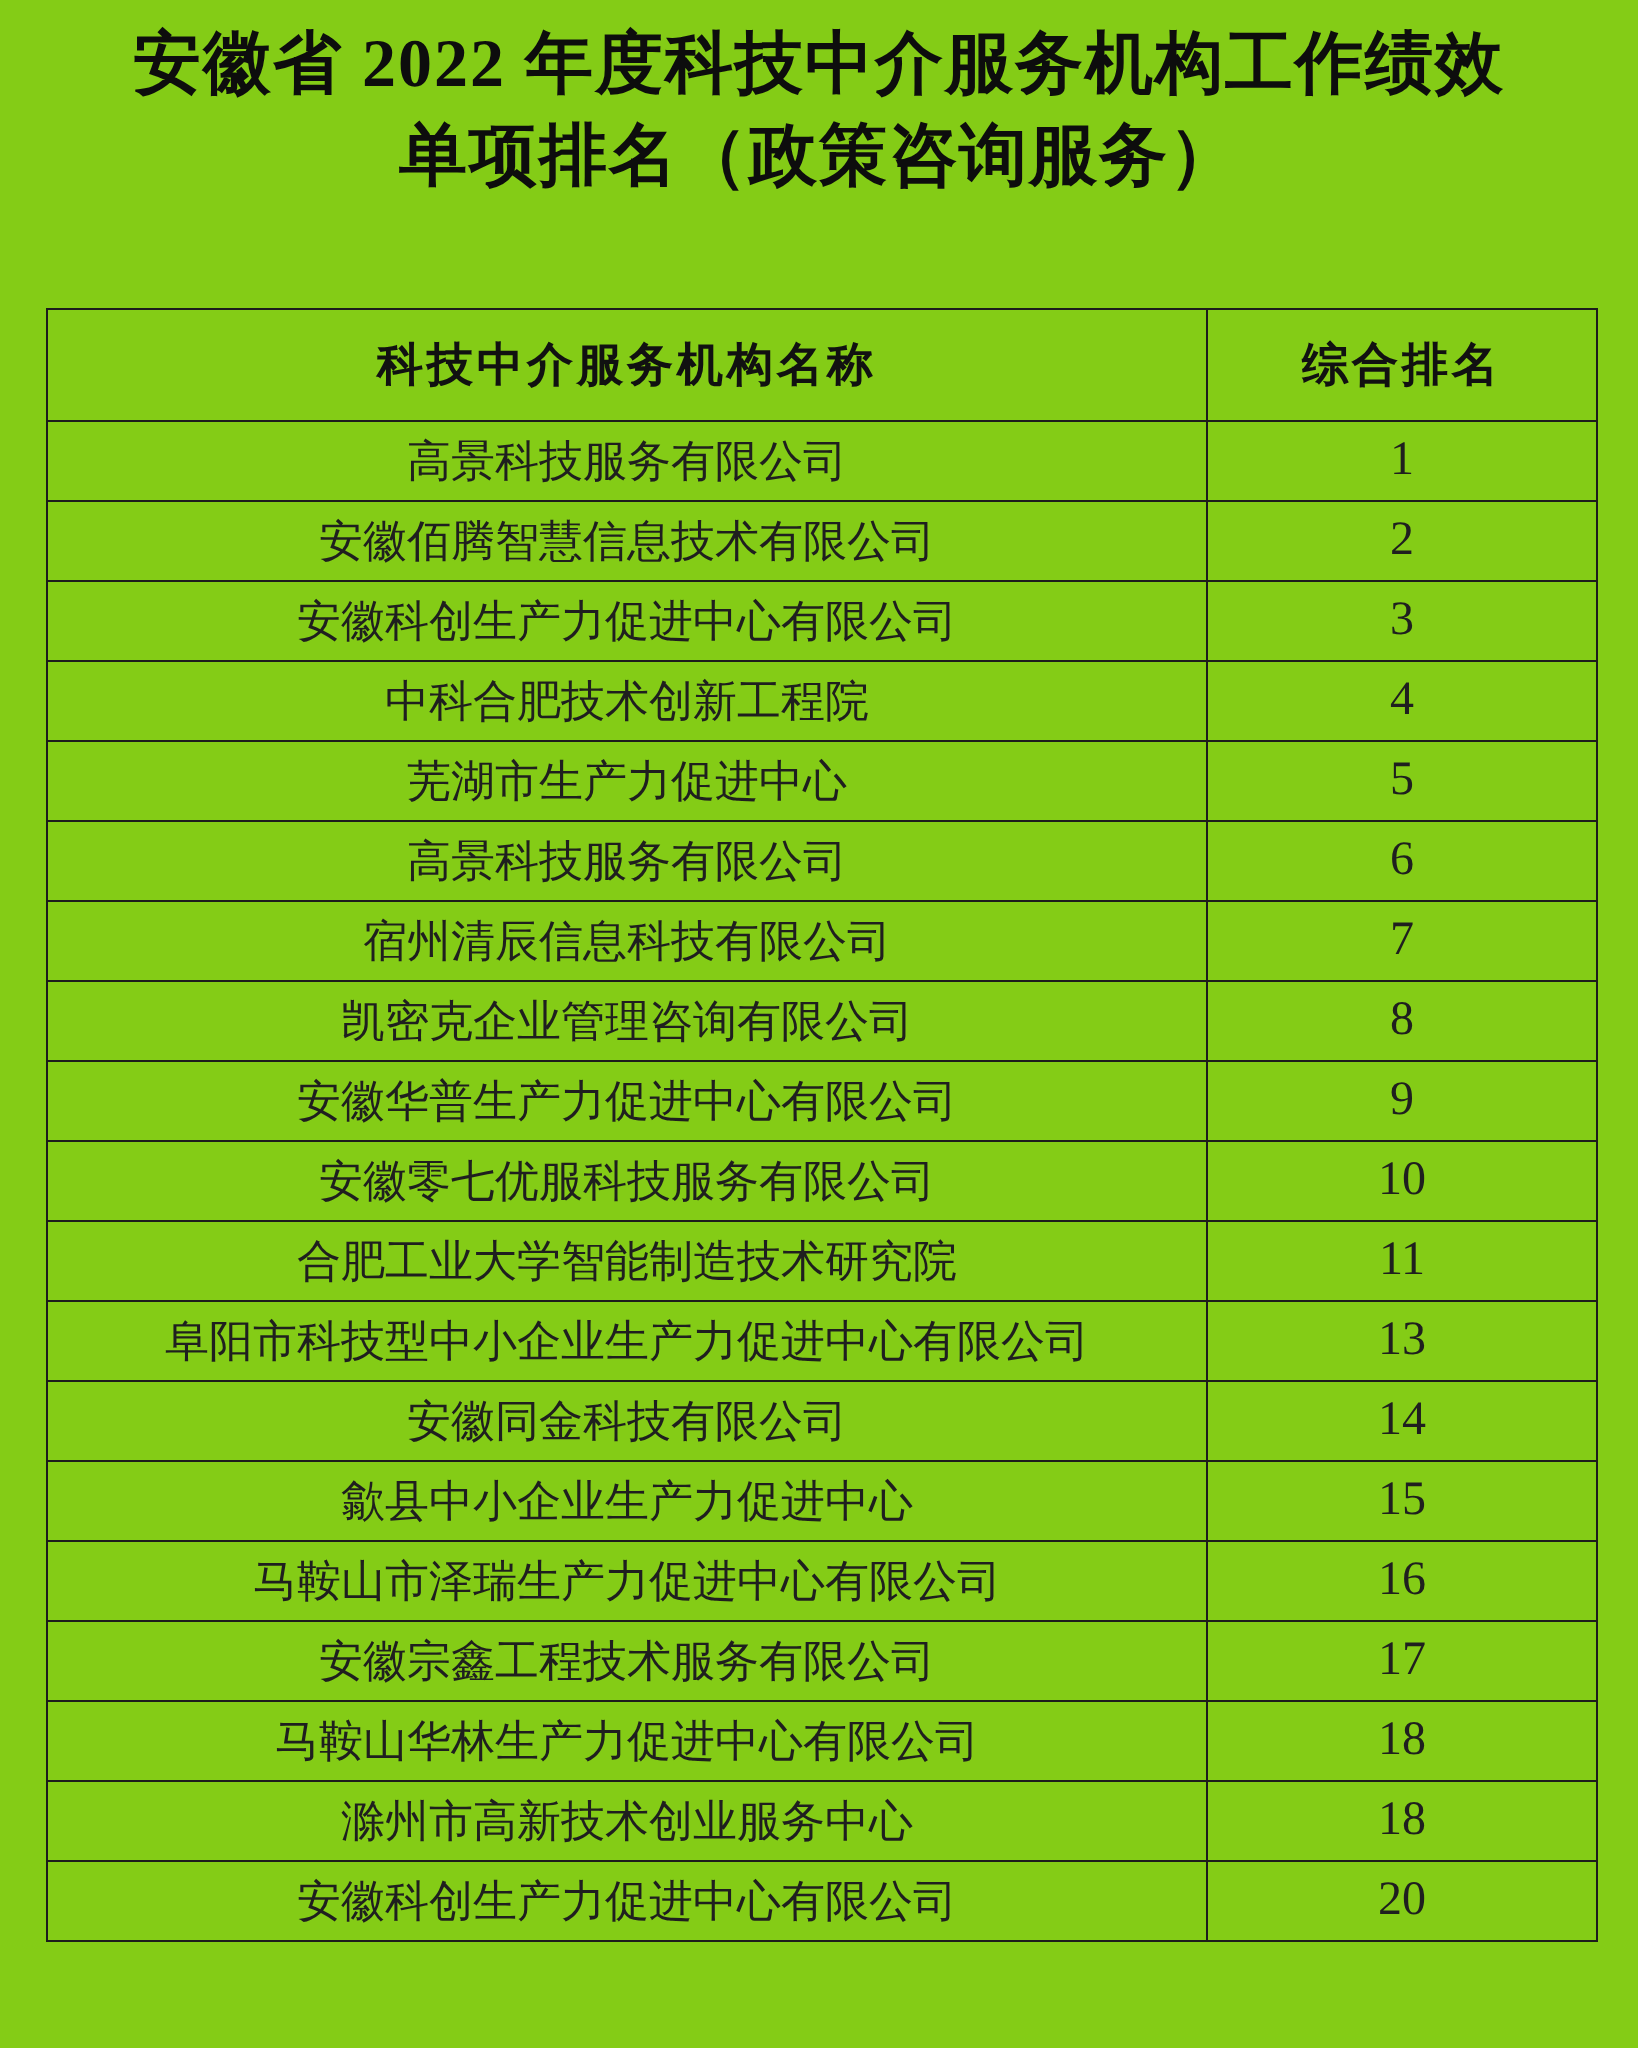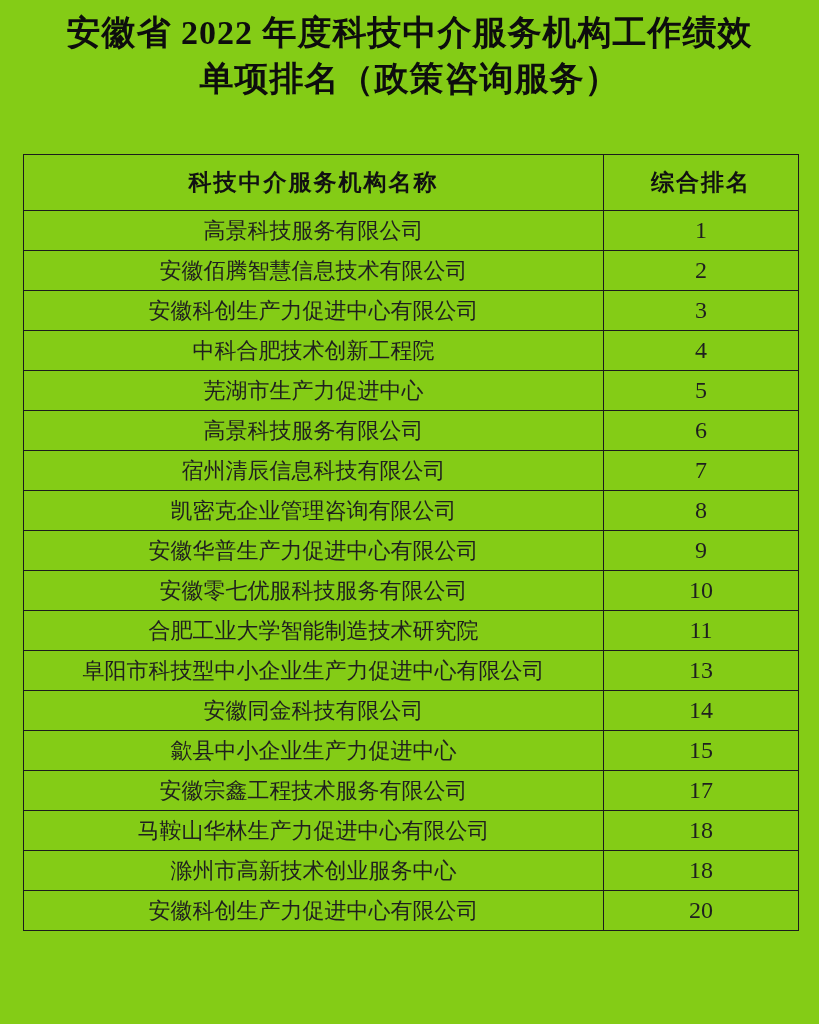--- a/index.html
+++ b/index.html
@@ -136,20 +136,24 @@
         </tr>
         <tr class="data-row">
           <td class="name-cell">安徽同金科技有限公司</td>
           <td class="rank-cell">14</td>
         </tr>
         <tr class="data-row">
           <td class="name-cell">歙县中小企业生产力促进中心</td>
           <td class="rank-cell">15</td>
         </tr>
         <tr class="data-row">
+          <td class="name-cell">马鞍山市泽瑞生产力促进中心有限公司</td>
+          <td class="rank-cell">16</td>
+        </tr>
+        <tr class="data-row">
           <td class="name-cell">安徽宗鑫工程技术服务有限公司</td>
           <td class="rank-cell">17</td>
         </tr>
         <tr class="data-row">
           <td class="name-cell">马鞍山华林生产力促进中心有限公司</td>
           <td class="rank-cell">18</td>
         </tr>
         <tr class="data-row">
           <td class="name-cell">滁州市高新技术创业服务中心</td>
           <td class="rank-cell">18</td>

